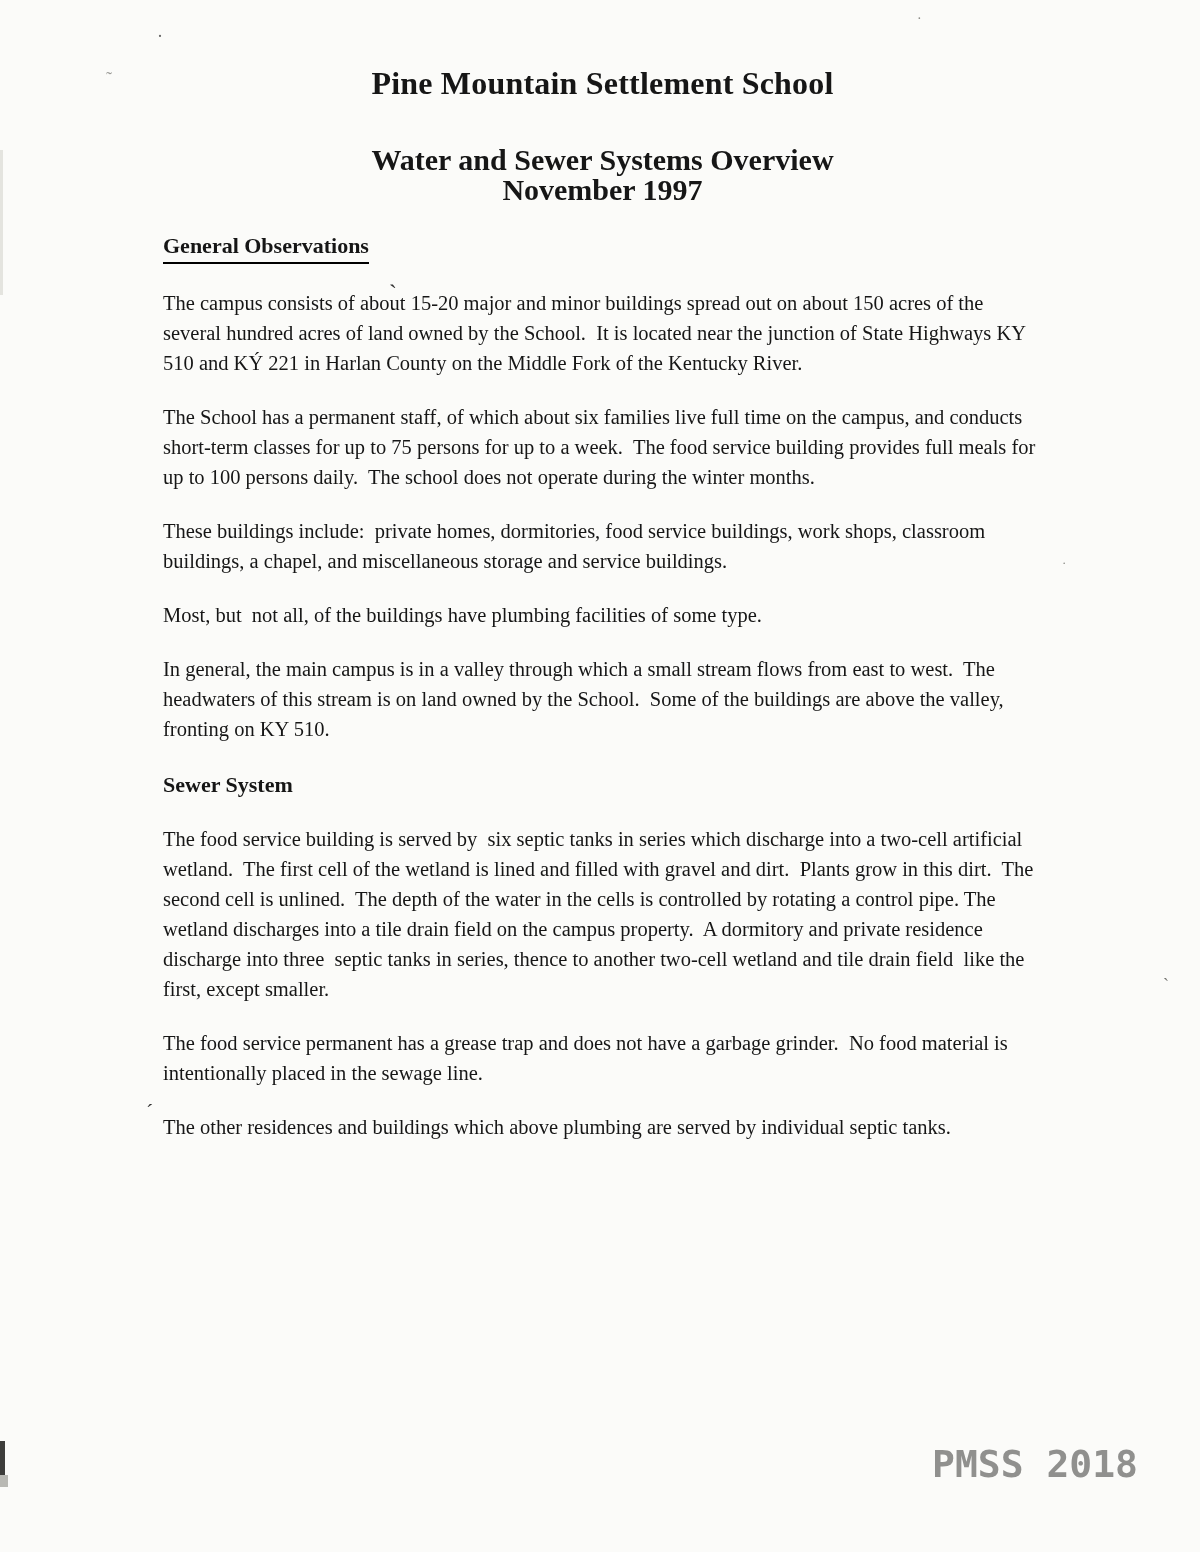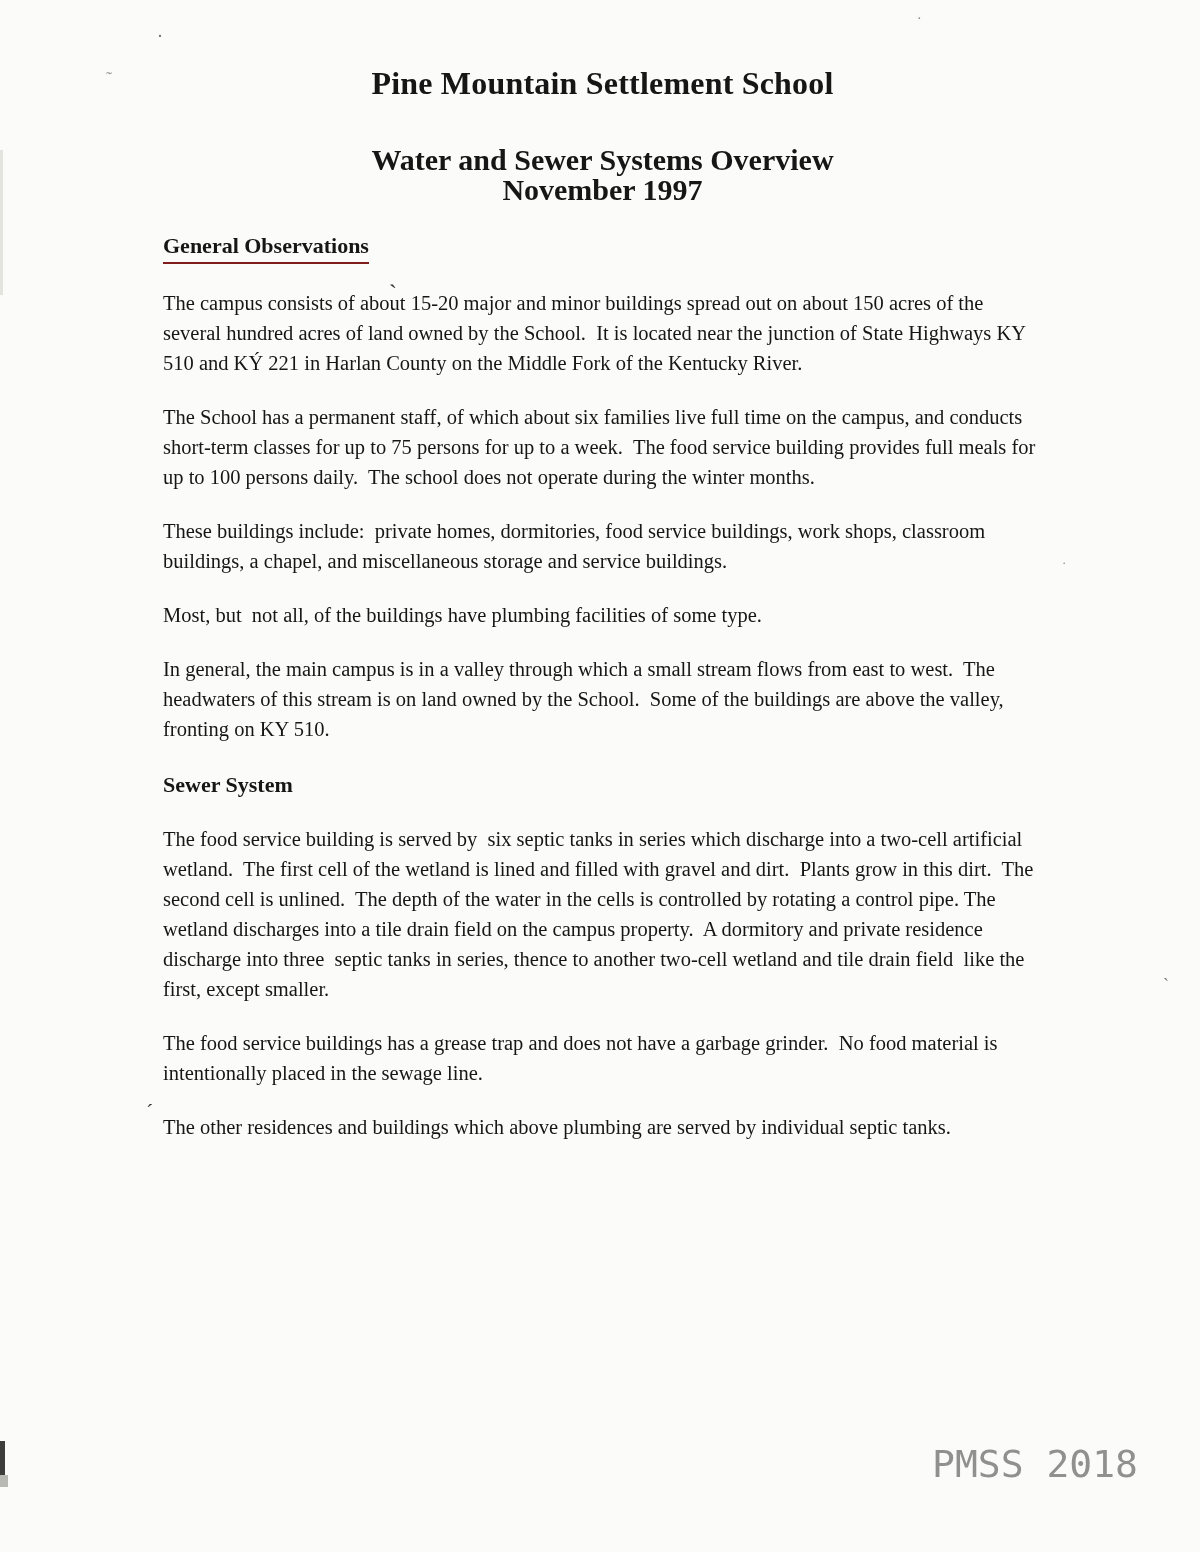--- a/index.html
+++ b/index.html
@@ -35,36 +35,36 @@
   }
   .section-heading {
     font-size: 22px;
     font-weight: bold;
     line-height: 30px;
     margin-top: 26px;
     white-space: pre-wrap;
   }
   .section-heading .hd-inner { display: inline-block; }
   .section-heading.underlined .hd-inner {
-    border-bottom: 2px solid #7f1d1d;
+    border-bottom: 2px solid #000000;
     padding-bottom: 1px;
   }
   .para {
     font-size: 20.5px;
     line-height: 30px;
     margin: 24px 0 0 0;
     white-space: pre-wrap;
   }
   .bold { font-weight: normal; }
   .watermark {
     position: absolute;
     left: 932px;
     top: 1442px;
     font-family: "DejaVu Sans Mono", monospace;
-    font-weight: normal;
+    font-weight: bold;
     font-size: 38px;
     color: #90908e;
     letter-spacing: 0px;
     user-select: none;
   }
   .artifact {
     position: absolute;
     font-family: "Liberation Serif", serif;
     line-height: 1;
     pointer-events: none;
@@ -87,21 +87,21 @@
 
   <div id="doc-body">
       <div class="section-heading underlined"><span class="hd-inner">General Observations</span></div>
       <p class="para"><span>The campus consists of about 15-20 major and minor buildings spread out on about 150 acres of the several hundred acres of land owned by the School.  It is located near the junction of State Highways KY 510 and KÝ 221 in Harlan County on the Middle Fork of the Kentucky River.</span></p>
       <p class="para"><span>The School has a permanent staff, of which about six families live full time on the campus, and conducts short-term classes for up to 75 persons for up to a week.  The food service building provides full meals for up to 100 persons daily.  The school does not operate during the winter months.</span></p>
       <p class="para"><span>These buildings include:  private homes, dormitories, food service buildings, work shops, classroom buildings, a chapel, and miscellaneous storage and service buildings.</span></p>
       <p class="para"><span>Most, but  not all, of the buildings have plumbing facilities of some type.</span></p>
       <p class="para"><span>In general, the main campus is in a valley through which a small stream flows from east to west.  The headwaters of this stream is on land owned by the School.  Some of the buildings are above the valley, fronting on KY 510.</span></p>
       <div class="section-heading"><span class="hd-inner">Sewer System</span></div>
       <p class="para"><span>The food service building is served by  six septic tanks in series which discharge into a two-cell artificial wetland.  The first cell of the wetland is lined and filled with gravel and dirt.  Plants grow in this dirt.  The second cell is unlined.  The depth of the water in the cells is controlled by rotating a control pipe. The wetland discharges into a tile drain field on the campus property.  A dormitory and private residence discharge into three  septic tanks in series, thence to another two-cell wetland and tile drain field  like the first, except smaller.</span></p>
-      <p class="para"><span>The food service buildings </span><span class="bold">has</span><span> a grease trap and </span><span class="bold">does not</span><span> have a garbage grinder.  No food material is intentionally placed in the sewage line.</span></p>
+      <p class="para"><span>The food service permanent </span><span class="bold">has</span><span> a grease trap and </span><span class="bold">does not</span><span> have a garbage grinder.  No food material is intentionally placed in the sewage line.</span></p>
       <p class="para"><span>The other residences and buildings which above plumbing are served by individual septic tanks.</span></p>
     </div>
 
   <div class="watermark">PMSS 2018</div>
 </div>
 
 <span class="artifact" style="left: 389px; top: 281px; font-size: 24px; color: rgb(47, 47, 47);">`</span>
 <span class="artifact" style="left: 146px; top: 1101px; font-size: 22px; color: rgb(47, 47, 47);">´</span>
 <span class="artifact" style="left: 157px; top: 27px; font-size: 18px; color: rgb(106, 106, 106);">·</span>
 <span class="artifact" style="left: 106px; top: 70px; font-size: 18px; color: rgb(154, 154, 150);">˜</span>

